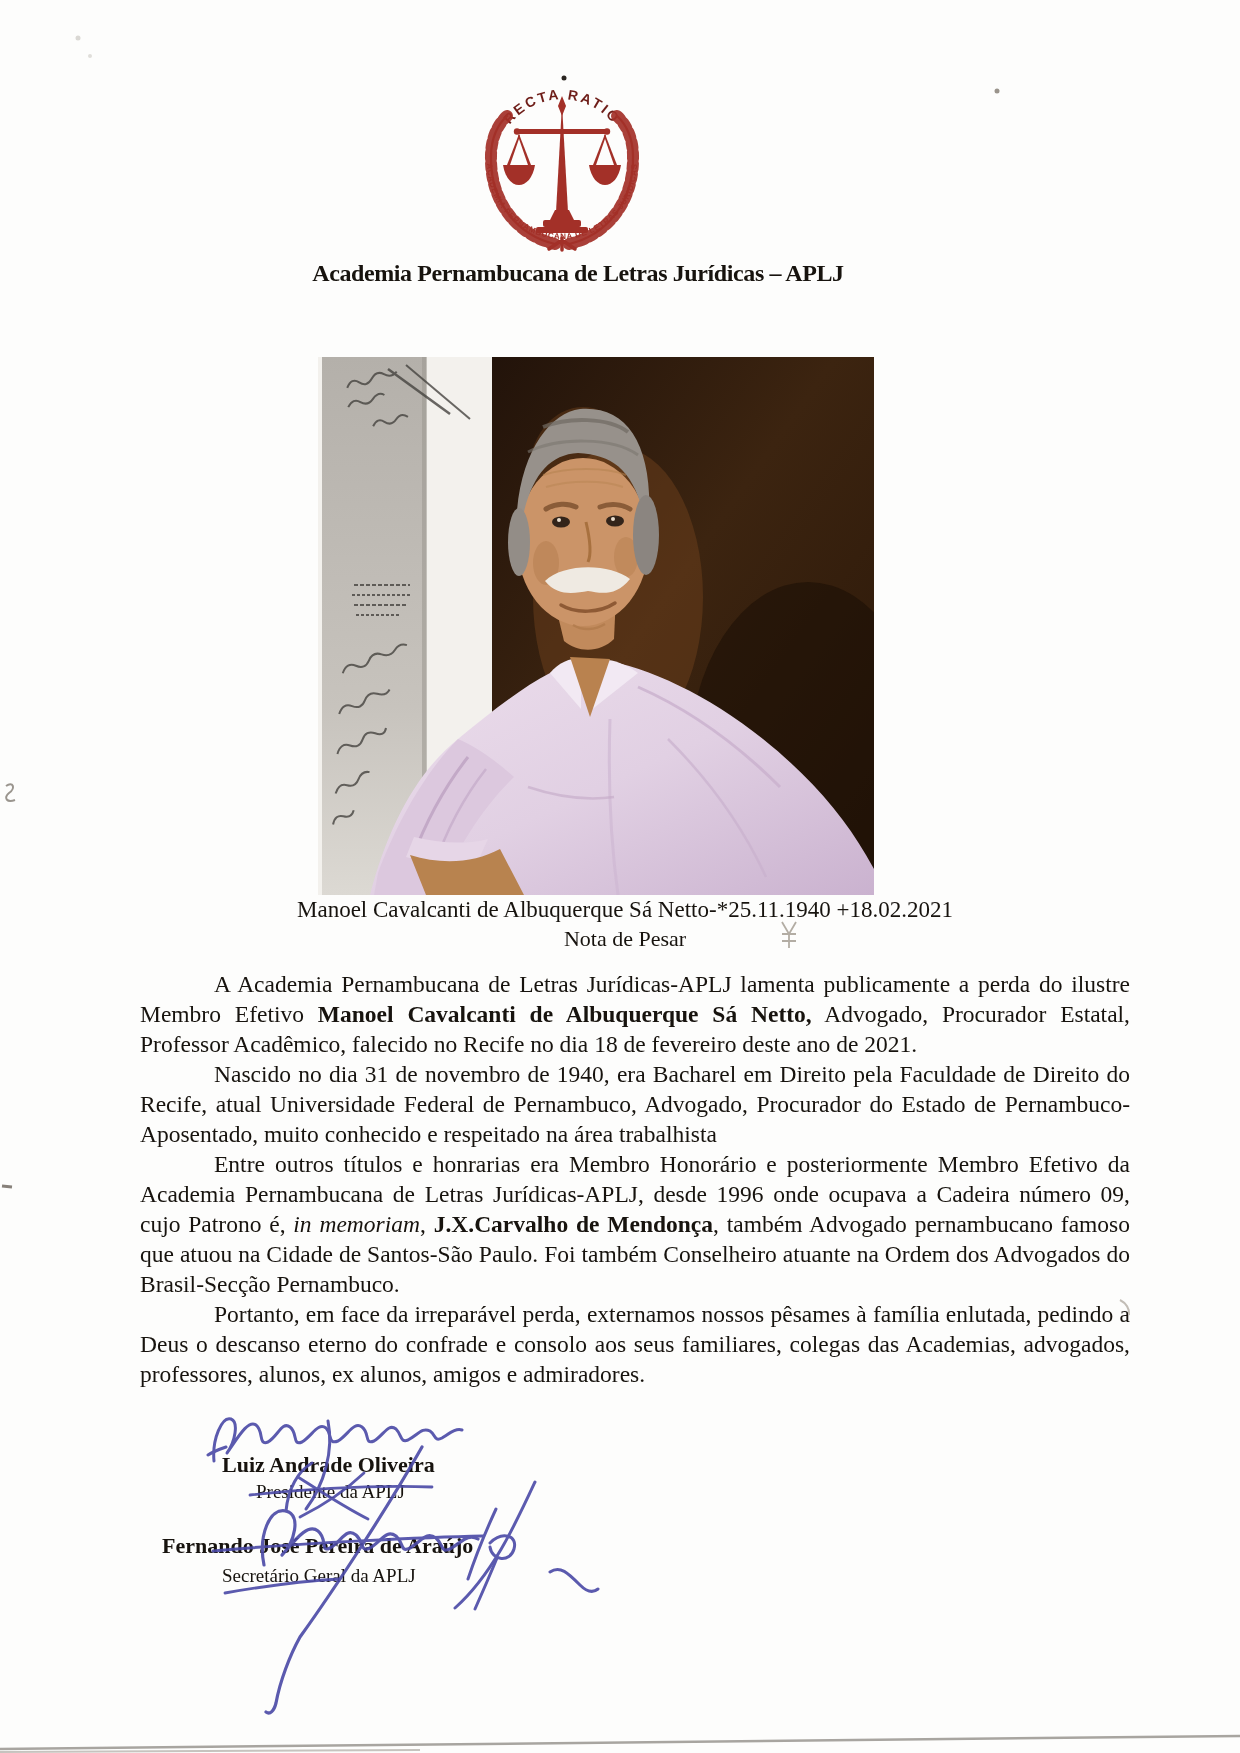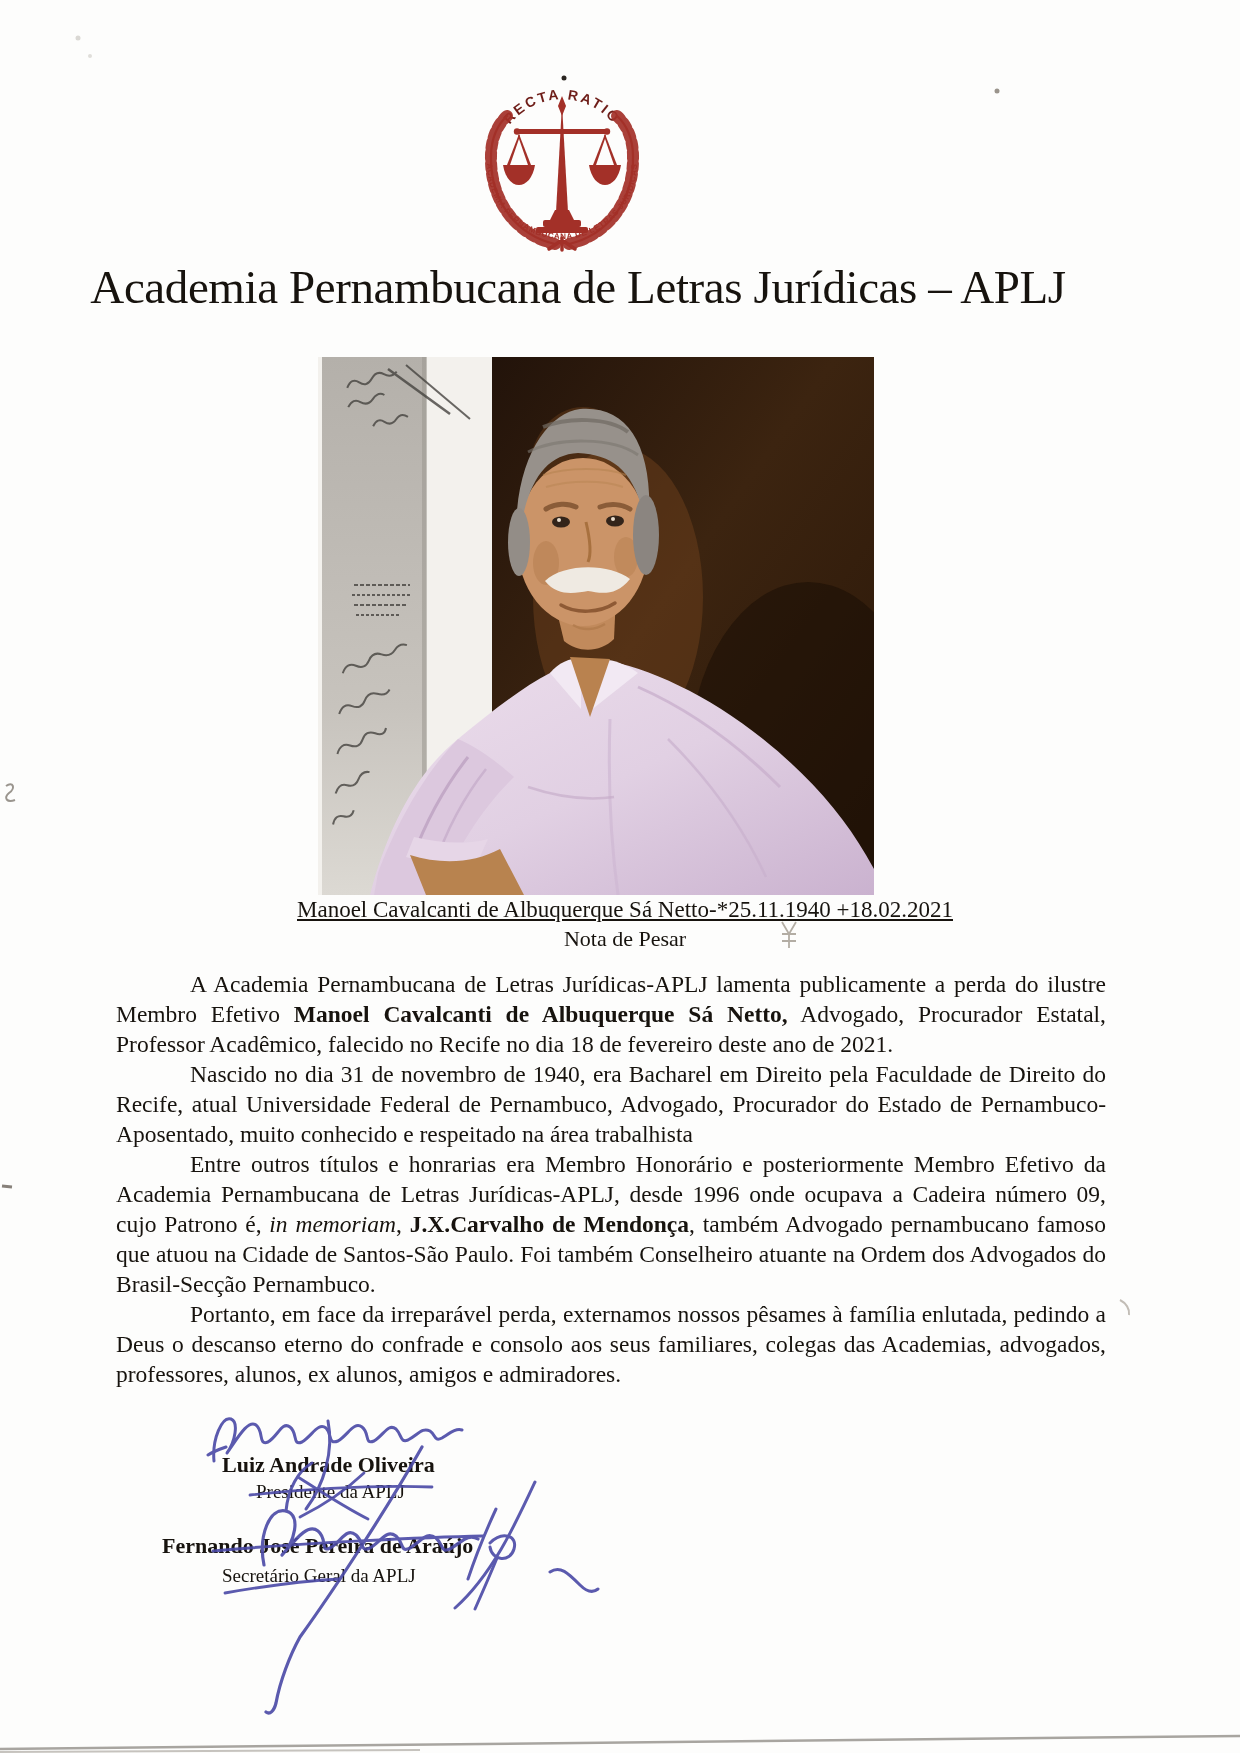--- a/index.html
+++ b/index.html
@@ -7,34 +7,34 @@
     position:relative;width:1240px;height:1753px;margin:0 auto;
     background:#fdfdfc;overflow:hidden;
     font-family:"Liberation Serif", serif;color:#17130e;
   }
   .logo{position:absolute;left:467px;top:72px;width:190px;height:186px;}
   .logo text{font-family:"Liberation Sans", sans-serif;font-weight:bold;}
   .logo .motto{font-size:14px;letter-spacing:2.5px;}
   .logo .ring{font-size:8px;letter-spacing:0.7px;}
   .header-title{
     position:absolute;left:0;top:260px;width:1156px;text-align:center;
-    font-size:47px;font-weight:normal;letter-spacing:-0.4px;white-space:nowrap;
+    font-size:24px;font-weight:bold;letter-spacing:-0.4px;white-space:nowrap;
   }
   .header-subtitle{
     position:absolute;left:0;top:301px;width:1156px;text-align:center;font-size:24px;
   }
   .photo{position:absolute;left:318px;top:357px;width:556px;height:538px;}
   .caption{
-    position:absolute;left:130px;top:897px;width:990px;text-align:center;font-size:23px;text-decoration:underline;
+    position:absolute;left:130px;top:897px;width:990px;text-align:center;font-size:23px;
   }
   .heading{
     position:absolute;left:130px;top:926px;width:990px;text-align:center;font-size:22px;
   }
   .note-body{
-    position:absolute;left:116px;top:969px;width:990px;
+    position:absolute;left:140px;top:969px;width:990px;
     font-size:23.5px;line-height:30px;text-align:justify;
   }
   .note-body p{margin:0;text-indent:74px;}
   .note-body p.dateline{text-indent:85px;text-align:left;}
   .b{font-weight:bold;}
   .i{font-style:italic;}
   .sig-name{position:absolute;font-weight:bold;font-size:22px;white-space:nowrap;}
   .sig-role{position:absolute;font-size:19px;white-space:nowrap;}
   #sig1-name{left:222px;top:1452px;}
   #sig1-role{left:256px;top:1481px;}

